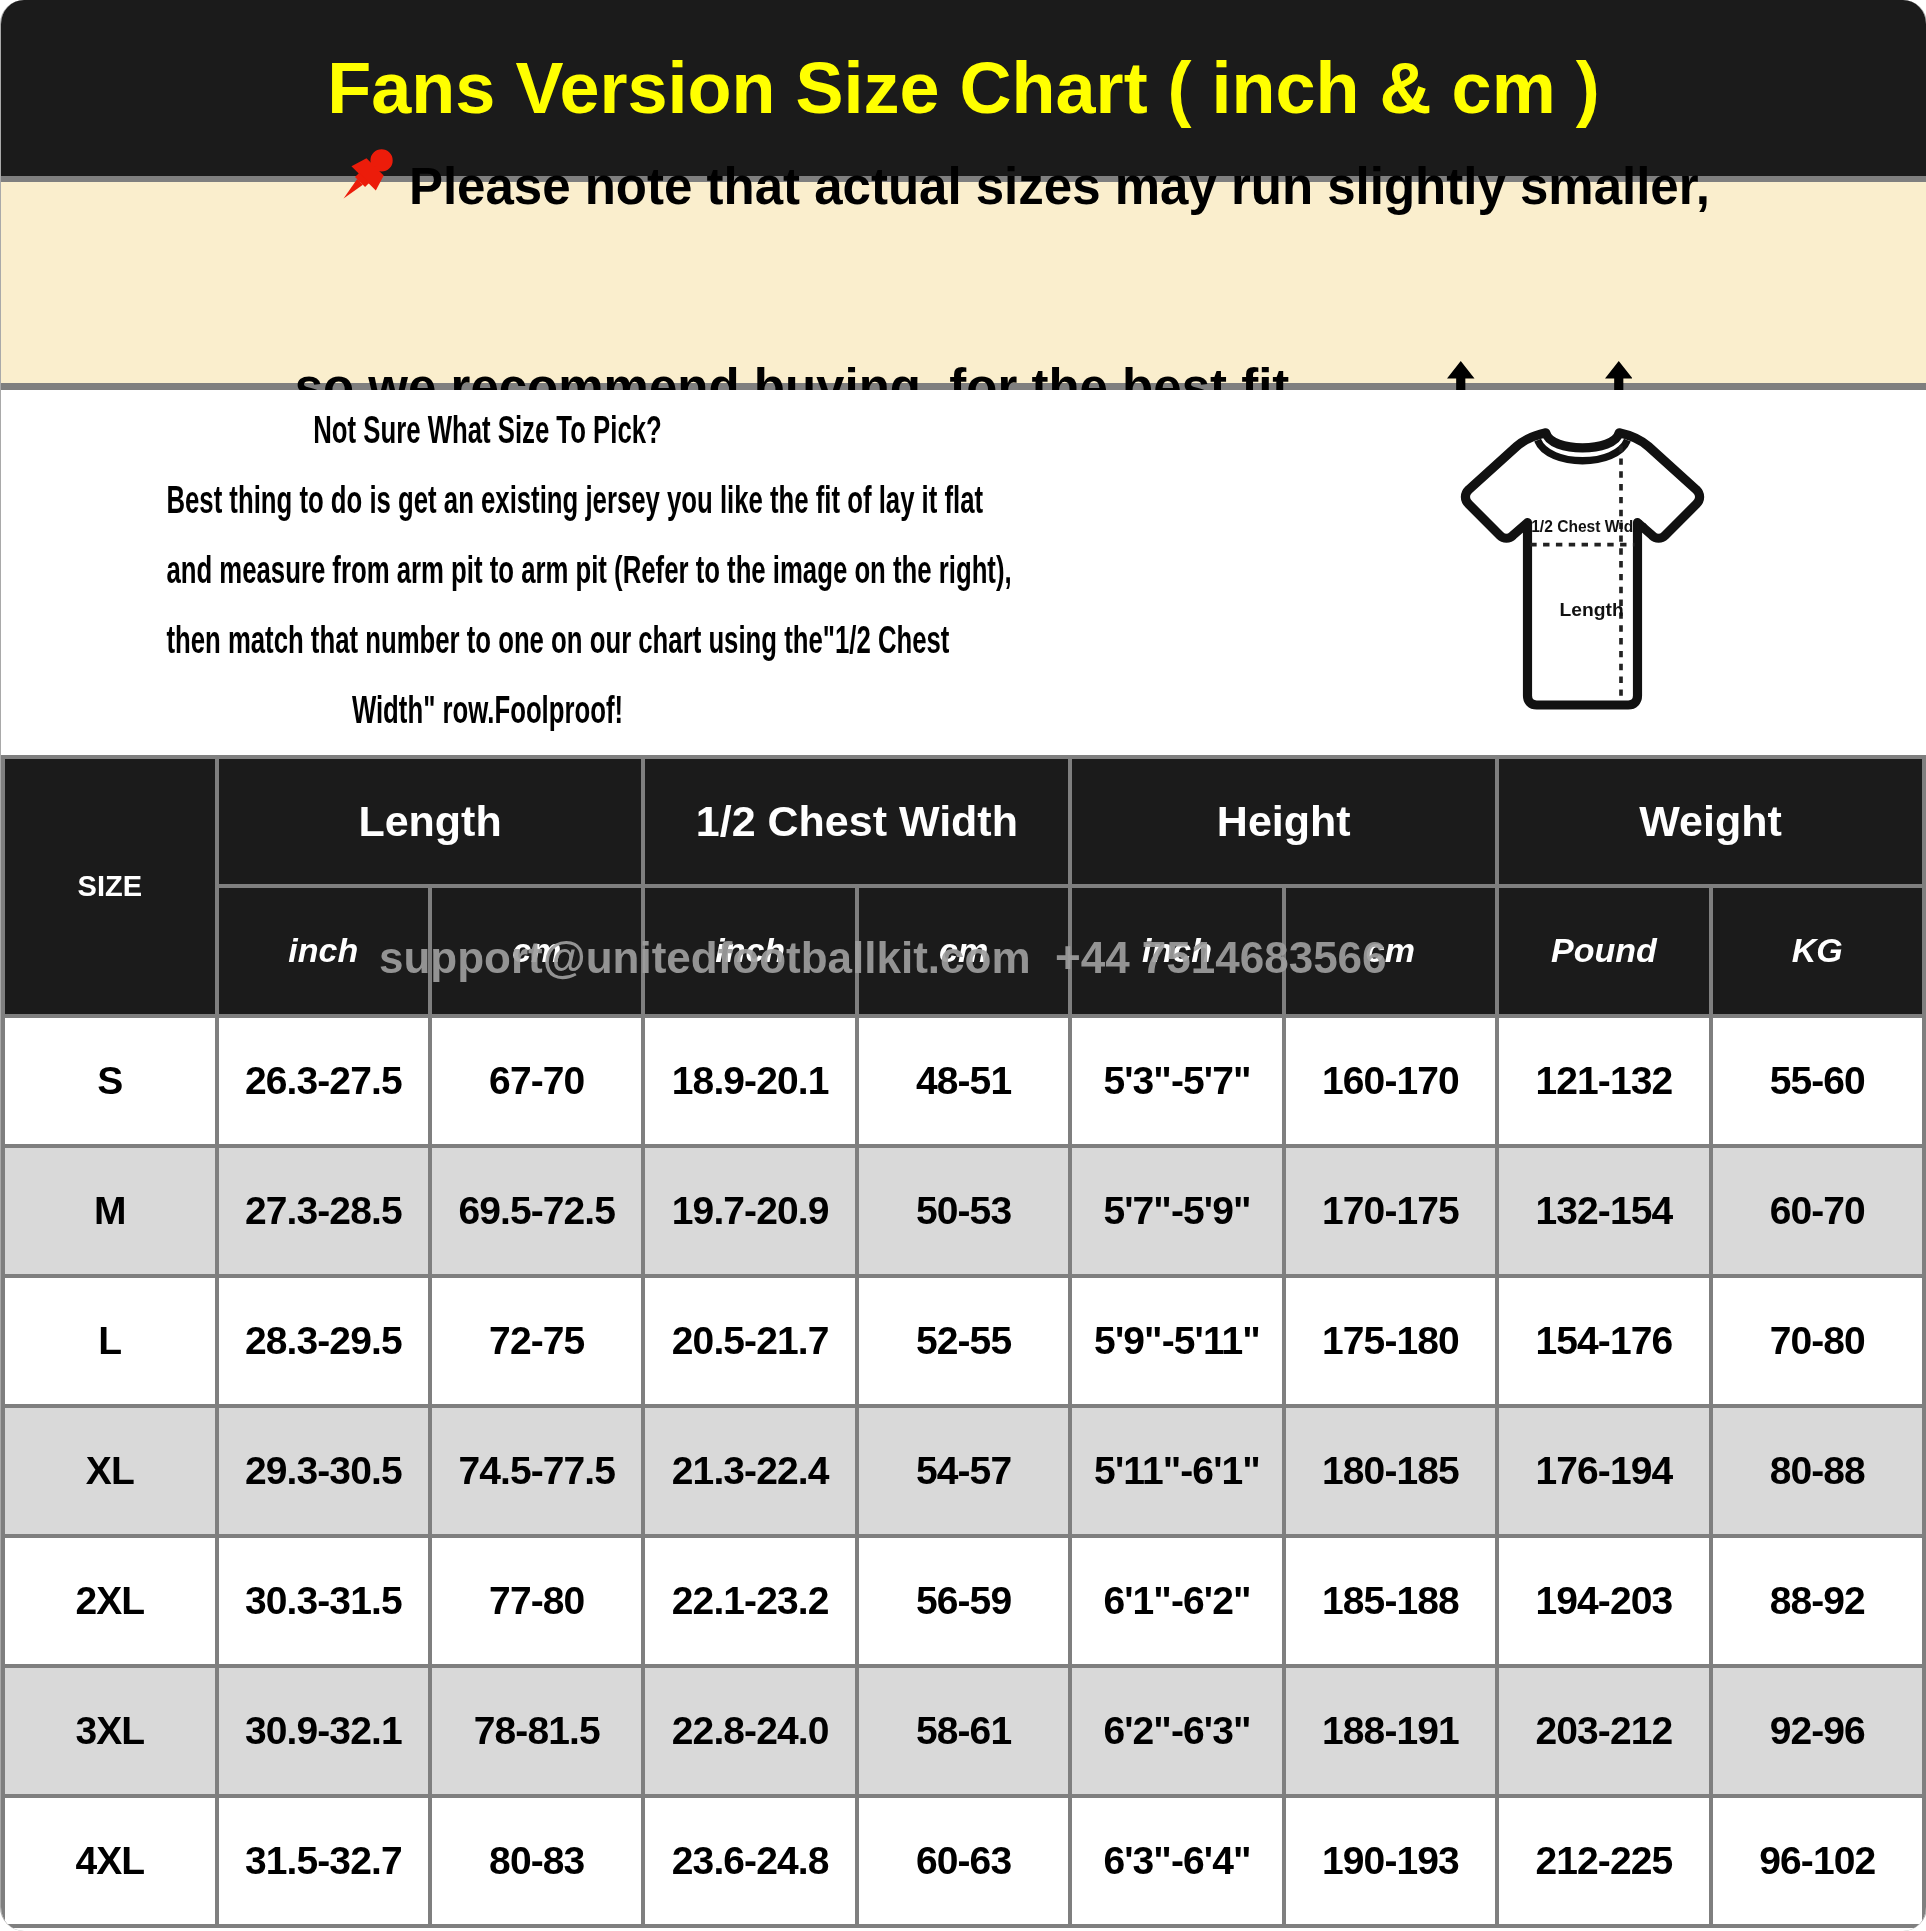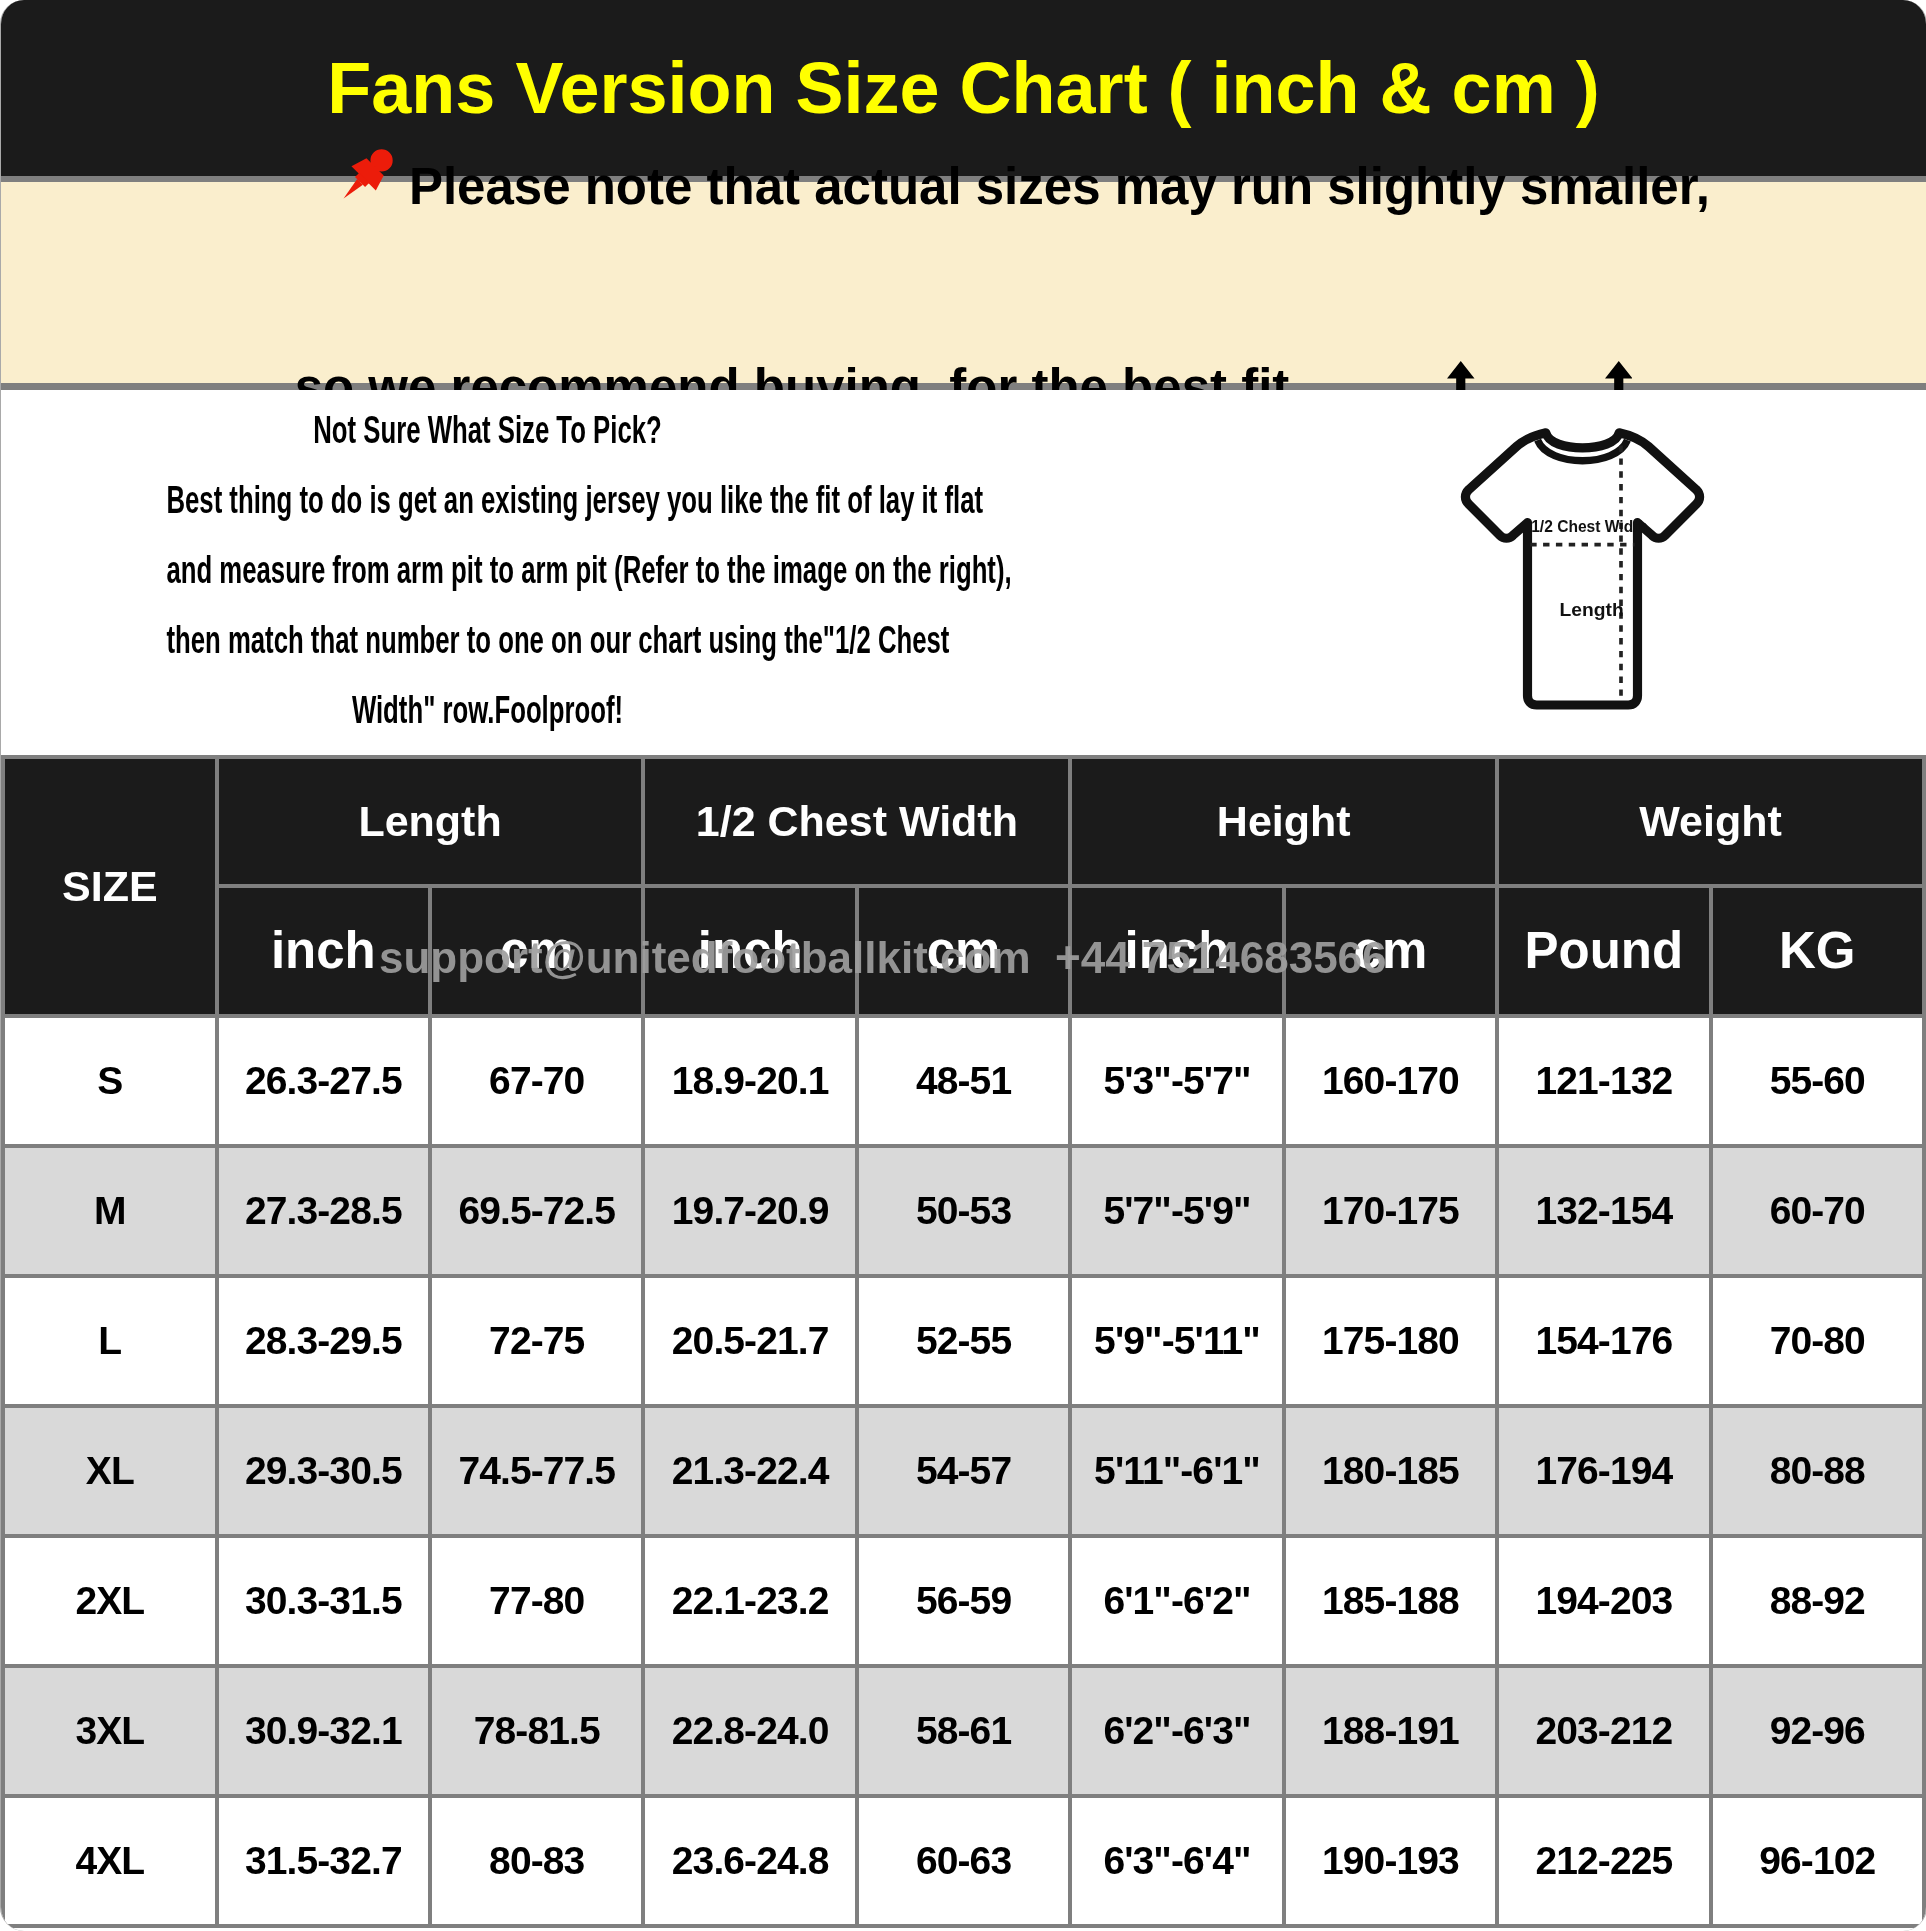--- a/index.html
+++ b/index.html
@@ -21,22 +21,22 @@
              transform:scaleX(0.66);transform-origin:50% 50%;white-space:pre;}
   .tee-diagram{position:absolute;left:1444px;top:26px;}
   .tee-label{font-family:"Liberation Sans","DejaVu Sans",sans-serif;font-weight:bold;fill:#111;}
   table.size-table{width:100%;border-collapse:collapse;table-layout:fixed;}
   .size-table th,.size-table td{border:4.6px solid #7f7f7f;text-align:center;vertical-align:middle;
        overflow:hidden;padding:0;}
   .size-table thead th{background:#1b1b1b;color:#fff;font-weight:bold;}
   .size-table thead tr.group-row{height:129px;}
   .size-table thead tr.sub-row{height:130px;}
   .group-th{font-size:43px;}
-  .sub-th{font-size:51px;}
-  .size-th{font-size:43px;}
+  .sub-th{font-size:34px;font-style:italic;}
+  .size-th{font-size:29px;}
   .size-table tbody tr{height:130px;}
   .size-table tbody td{font-size:39px;font-weight:bold;color:#000;background:#ffffff;letter-spacing:-0.9px;}
   .size-table tbody tr:nth-child(even) td{background:#d9d9d9;}
   .watermark{position:absolute;left:378px;top:933px;font-size:44px;font-weight:bold;
              color:#9e9e9e;opacity:0.92;white-space:pre;z-index:6;pointer-events:none;}
 </style>
 </head>
 <body>
 
 <div class="page">

